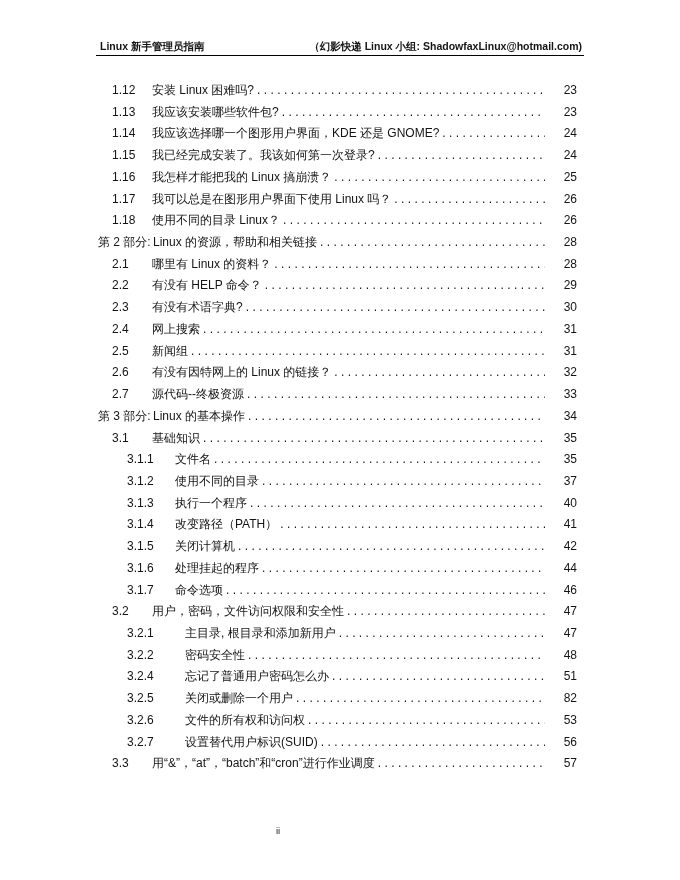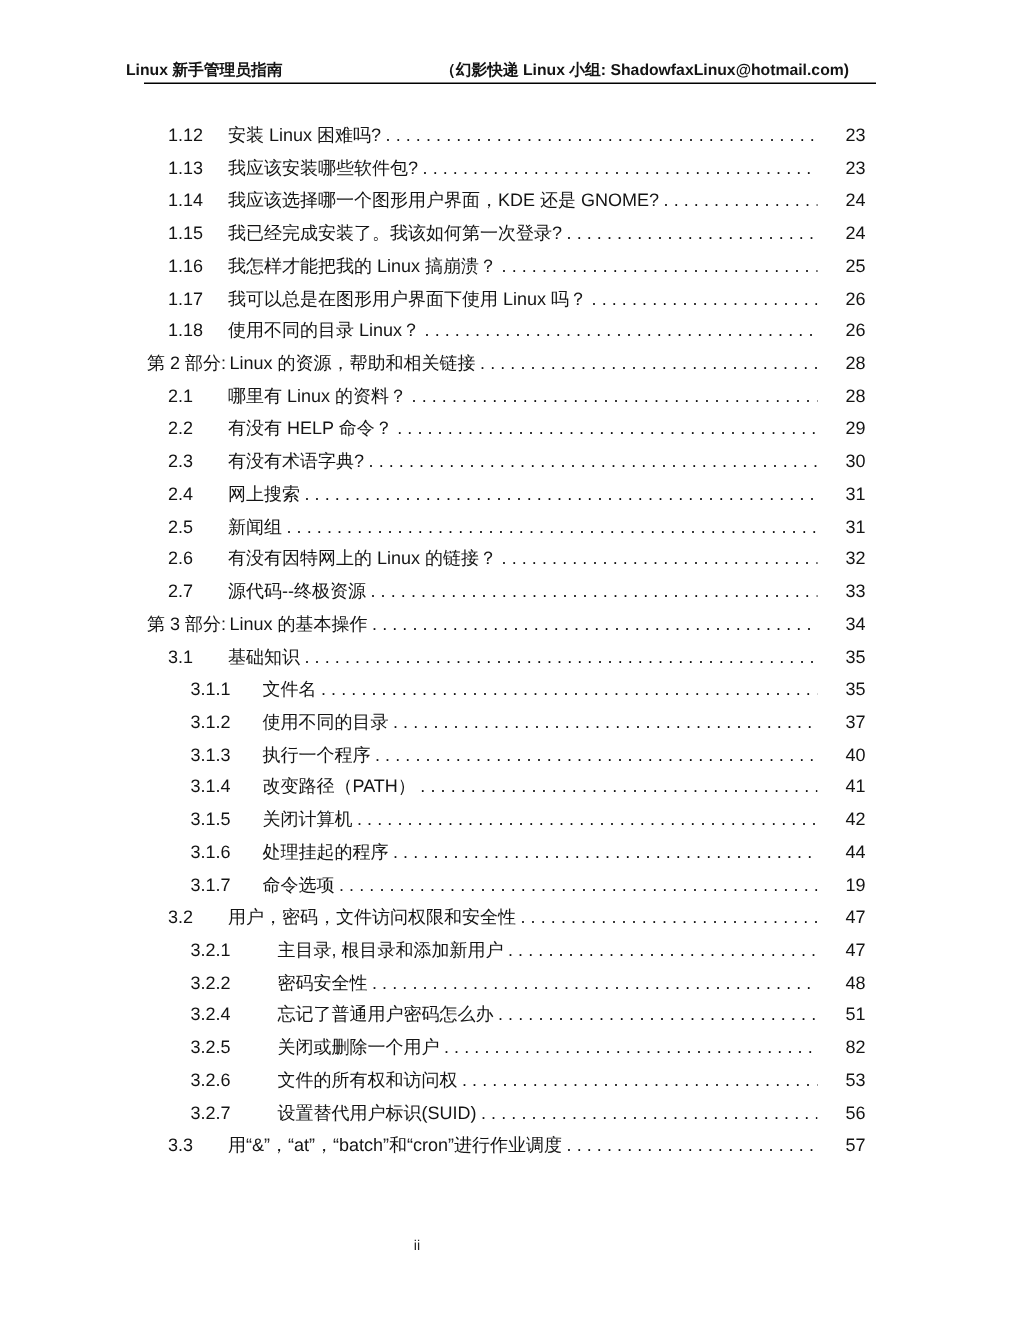--- a/index.html
+++ b/index.html
@@ -6,21 +6,21 @@
   body {
     width: 680px; height: 880px;
     background: #ffffff;
     font-family: "Liberation Sans", sans-serif;
     color: #141414;
     position: relative;
     overflow: hidden;
   }
   .header {
     position: absolute;
-    left: 84px; top: 40px;
+    left: 100px; top: 40px;
     width: 482px;
     display: flex;
     justify-content: space-between;
     align-items: baseline;
     font-size: 10.5px;
     font-weight: 700;
     white-space: nowrap;
   }
   .hrule {
     position: absolute;
@@ -221,21 +221,21 @@
     <div class="toc-row lv2">
       <span class="num">3.1.6</span>
       <span class="title">处理挂起的程序</span>
       <span class="leader"></span>
       <span class="pageno">44</span>
     </div>
     <div class="toc-row lv2">
       <span class="num">3.1.7</span>
       <span class="title">命令选项</span>
       <span class="leader"></span>
-      <span class="pageno">19</span>
+      <span class="pageno">46</span>
     </div>
     <div class="toc-row lv1">
       <span class="num">3.2</span>
       <span class="title">用户，密码，文件访问权限和安全性</span>
       <span class="leader"></span>
       <span class="pageno">47</span>
     </div>
     <div class="toc-row lv3">
       <span class="num">3.2.1</span>
       <span class="title">主目录, 根目录和添加新用户</span>

